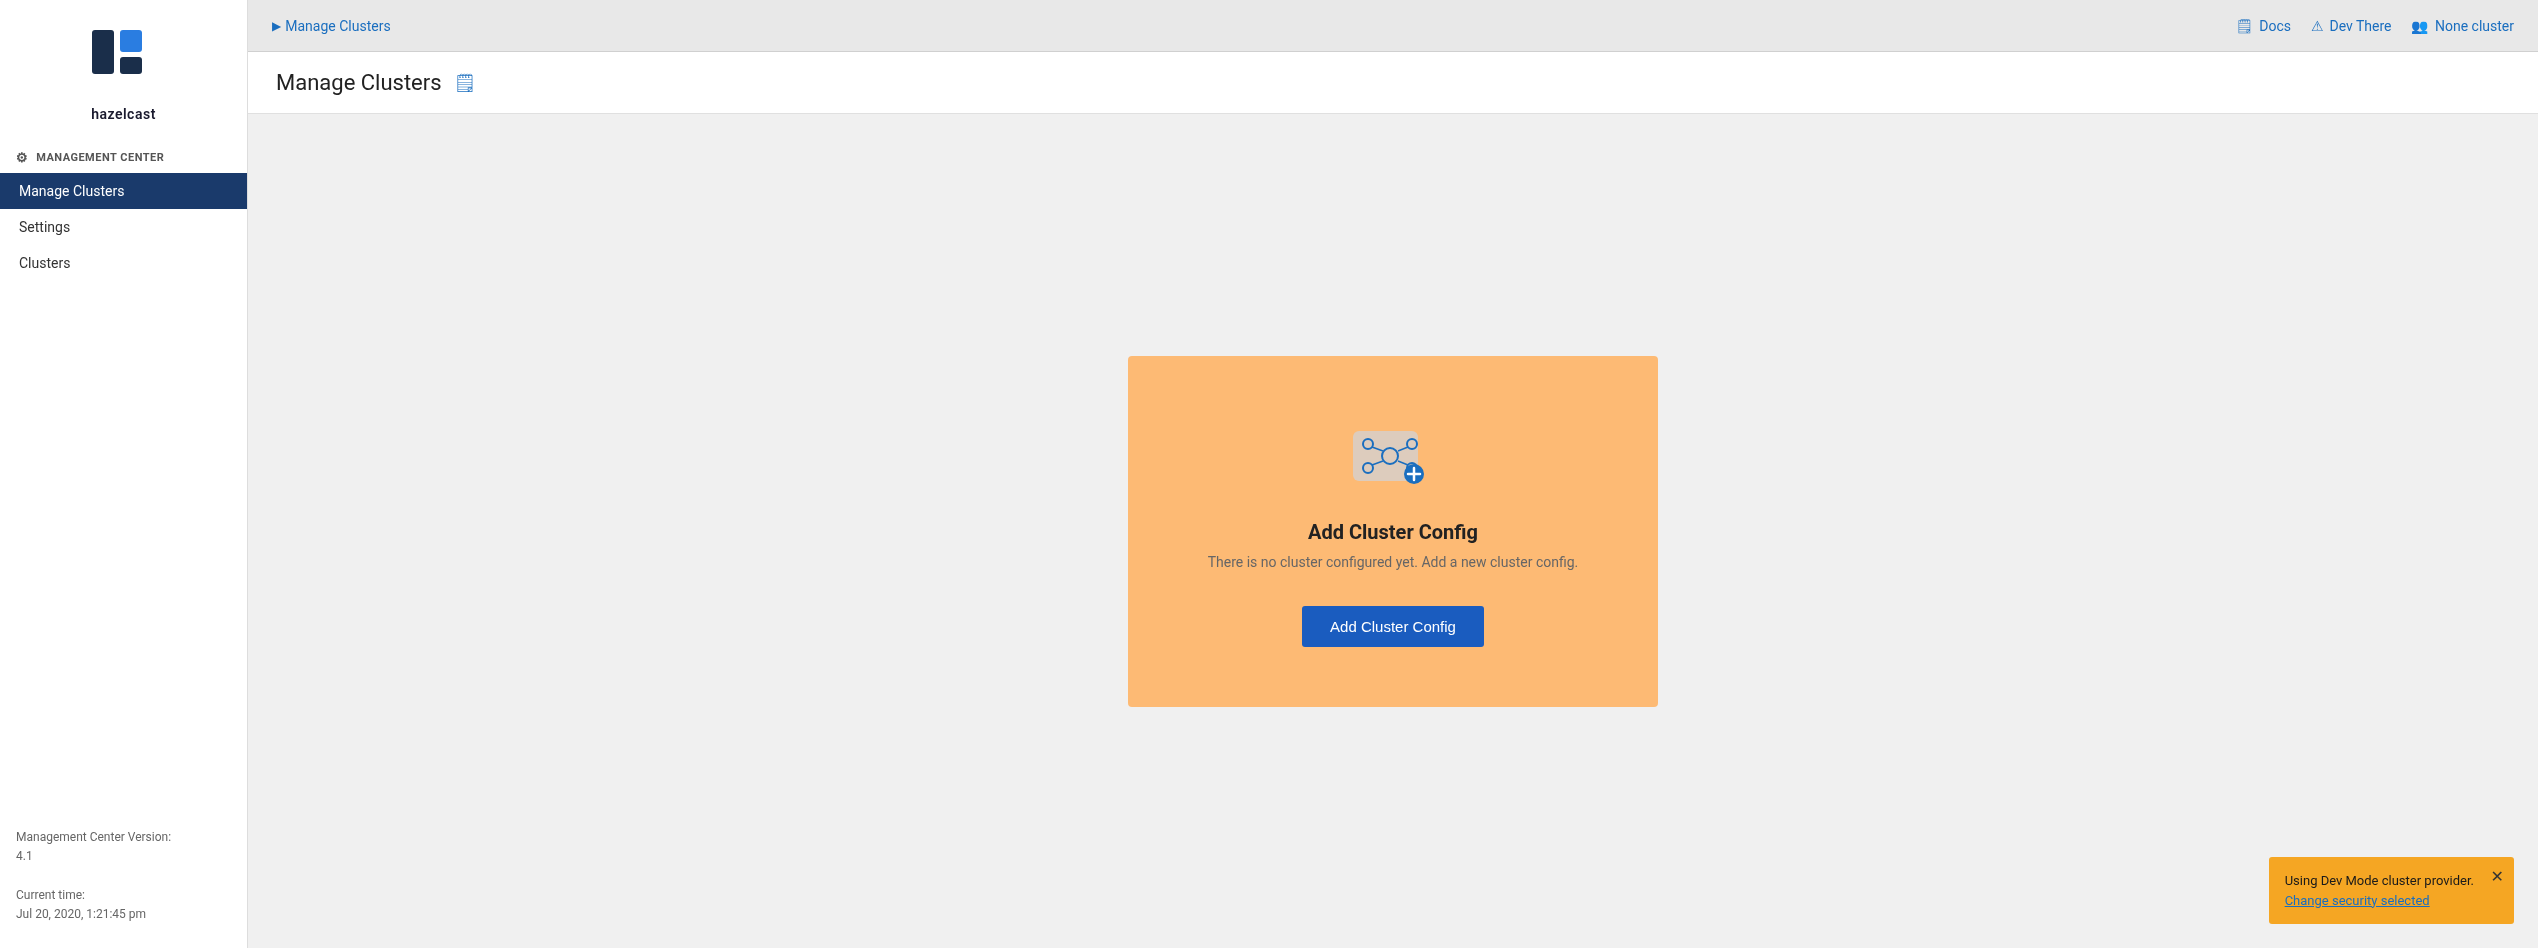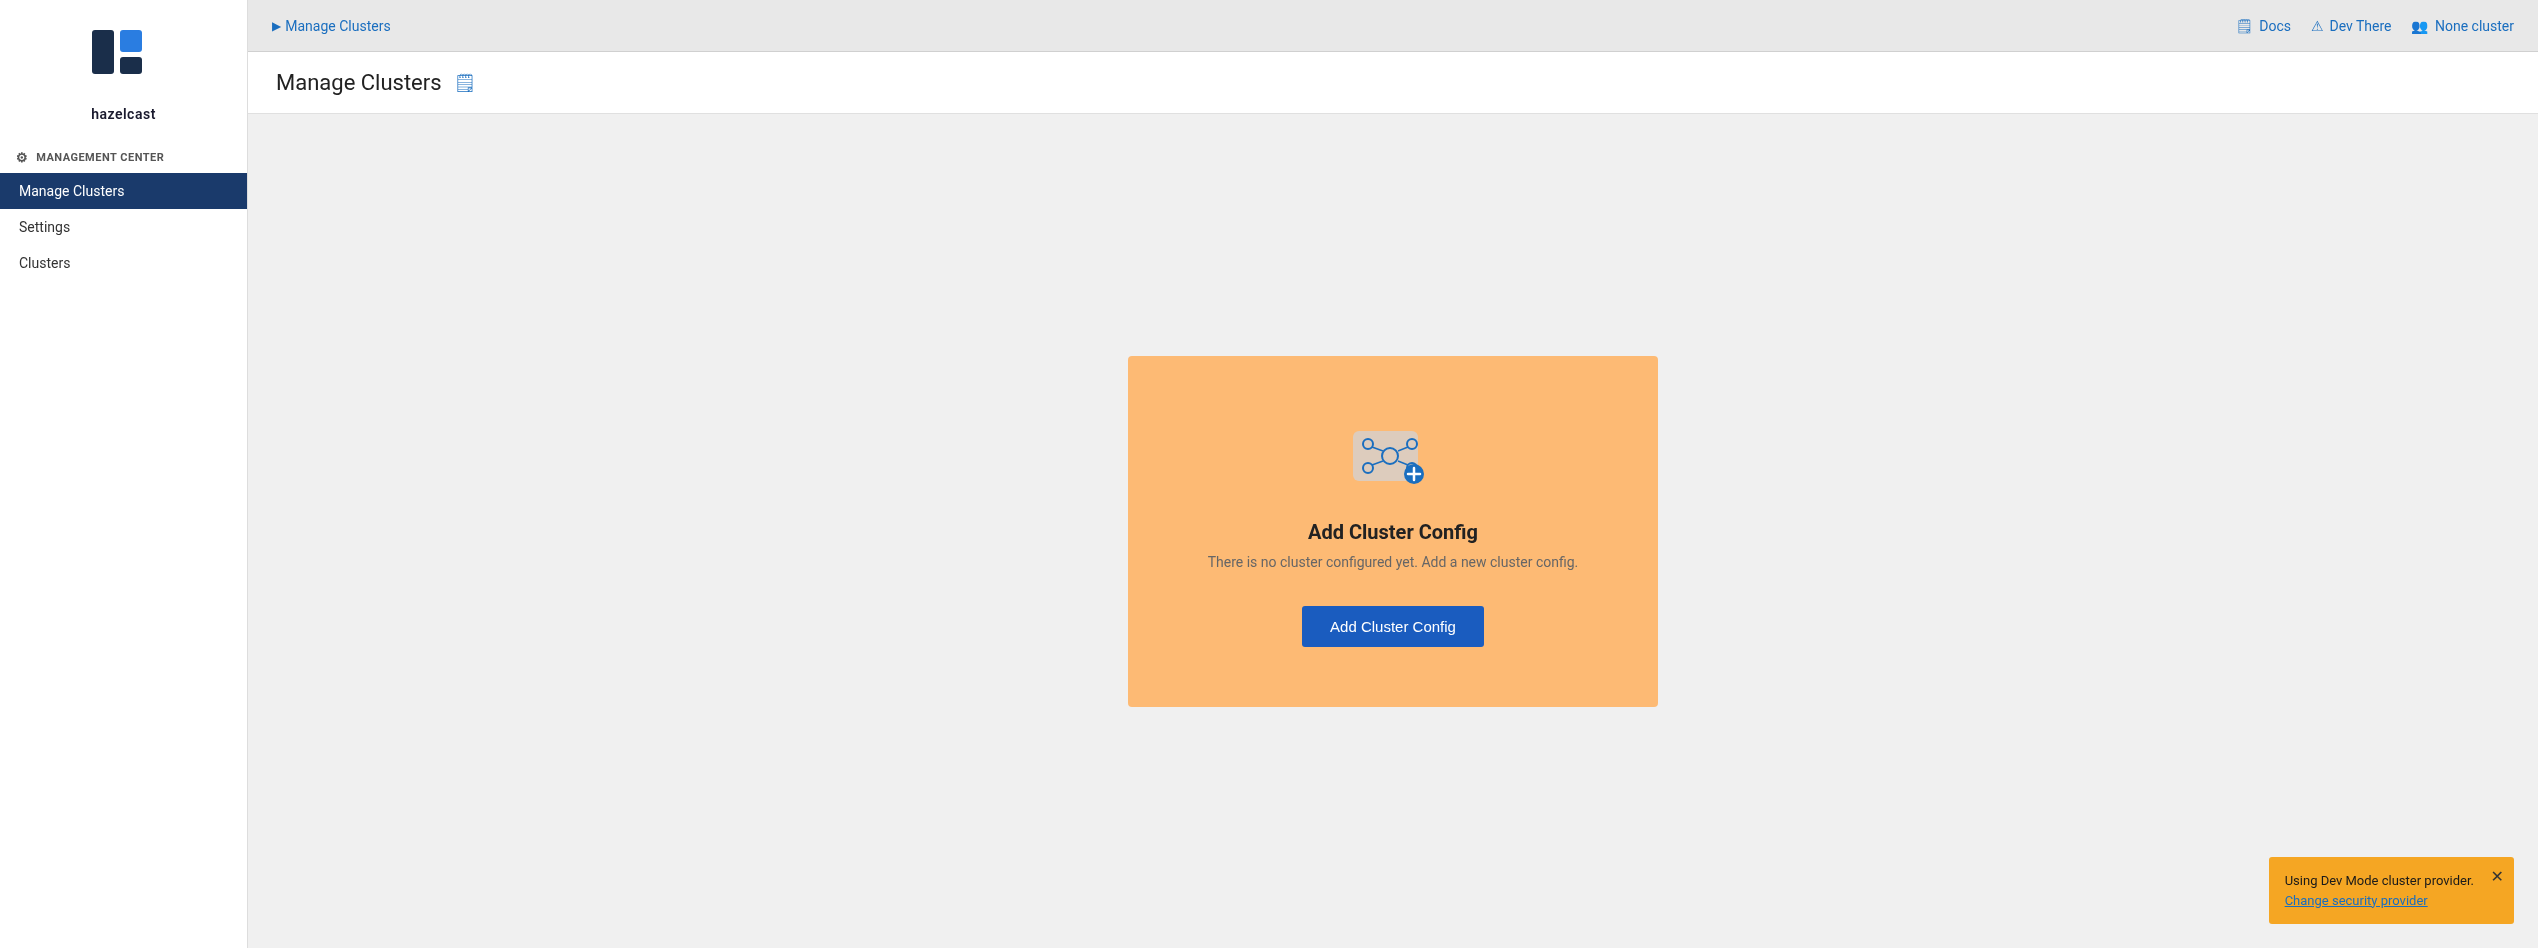--- a/index.html
+++ b/index.html
@@ -199,20 +199,27 @@
     <span class="gear-icon">⚙</span>
     <span>MANAGEMENT CENTER</span>
   </div>
 
   <nav class="sidebar-nav">
     <div class="sidebar-nav-item active">Manage Clusters</div>
     <div class="sidebar-nav-item">Settings</div>
     <div class="sidebar-nav-item">Clusters</div>
   </nav>
 
+  <div class="sidebar-meta">
+    <div>Management Center Version:</div>
+    <div>4.1</div>
+    <br>
+    <div>Current time:</div>
+    <div>Jul 20, 2020, 1:21:45 pm</div>
+  </div>
 </div>
 
 <div class="main">
 
   <div class="topbar">
     <div class="breadcrumb">
       <span class="breadcrumb-arrow">▶</span>
       <span>Manage Clusters</span>
     </div>
     <div class="topbar-actions">
@@ -266,14 +273,14 @@
         <div class="empty-state-desc">There is no cluster configured yet. Add a new cluster config.</div>
         <button class="add-cluster-btn">Add Cluster Config</button>
       </div>
     </div>
   </div>
 </div>
 
 <div class="toast">
   <span class="toast-close">✕</span>
   <span>Using Dev Mode cluster provider.</span><br>
-  <span class="toast-link">Change security provider</span>
+  <span class="toast-link">Change security selected</span>
 </div>
 
 </body></html>

